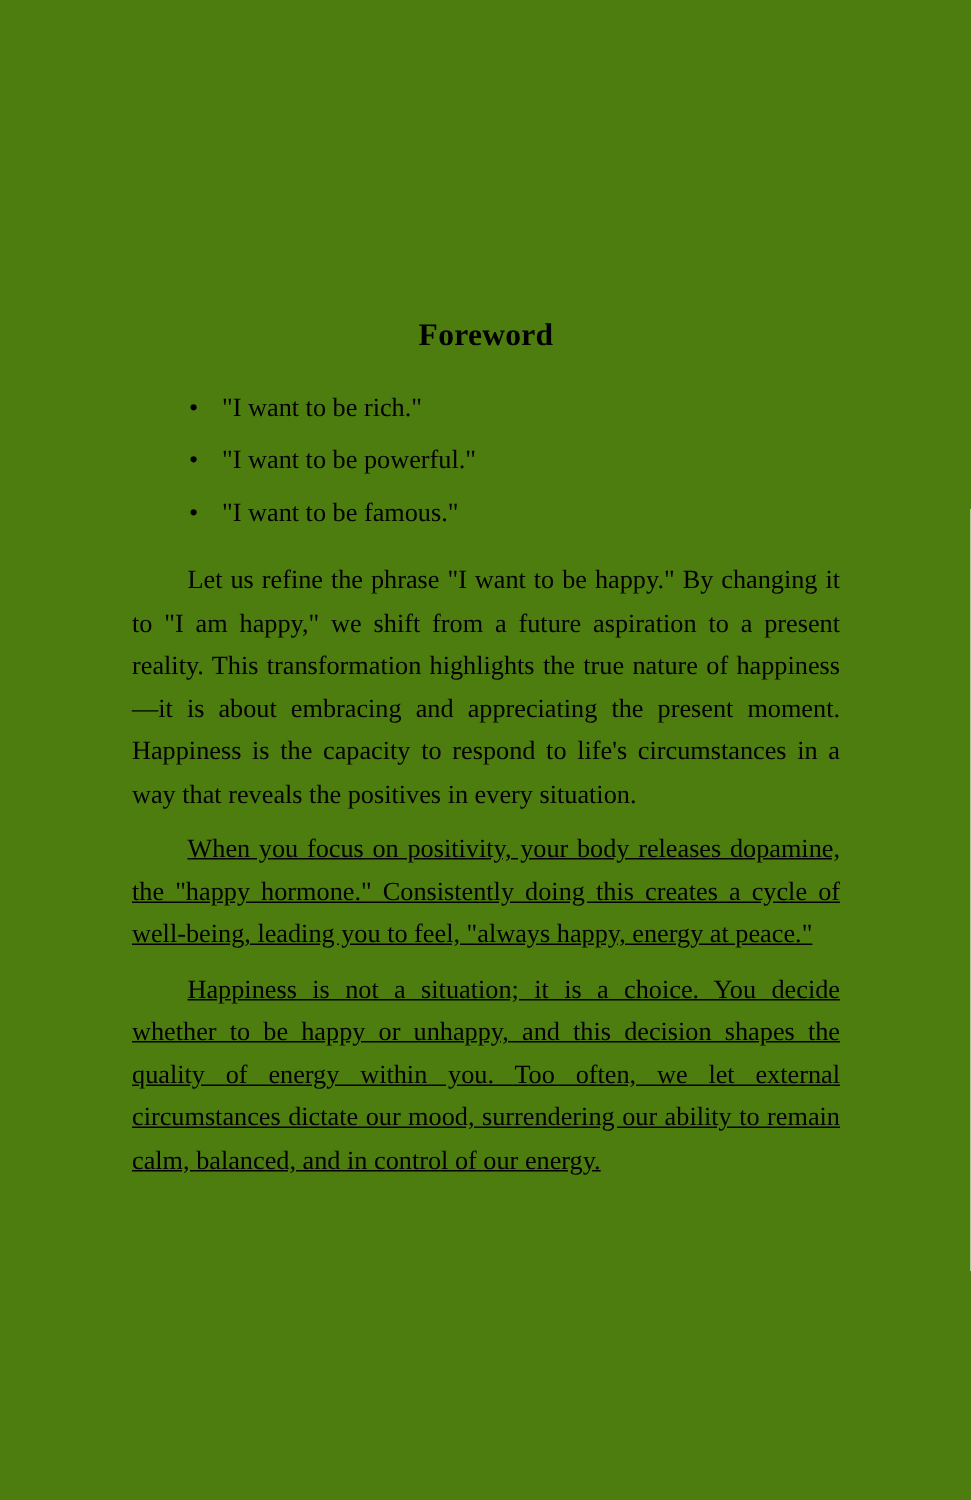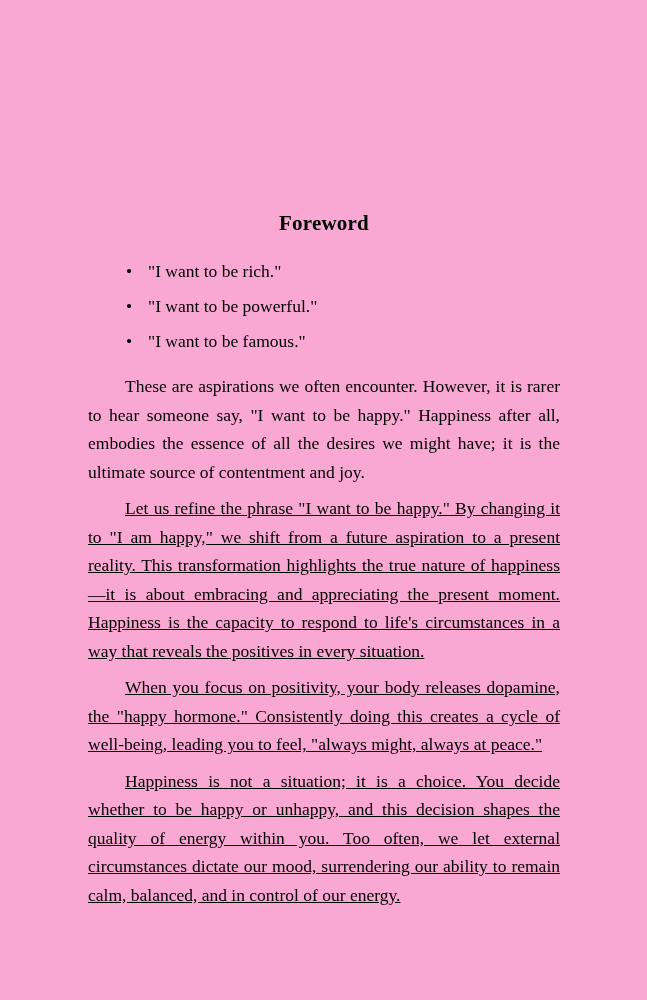--- a/index.html
+++ b/index.html
@@ -6,21 +6,21 @@
     margin: 0;
     padding: 0;
     background: #ffffff;
   }
 
   .page {
     position: relative;
     width: 647px;
     height: 1000px;
     margin: 0 auto;
-    background: #f9a8d4;
+    background: #4d7c0f;
     overflow: hidden;
     font-family: "Liberation Serif", "DejaVu Serif", serif;
     color: #000000;
     -webkit-font-smoothing: antialiased;
   }
 
   .content {
     position: absolute;
     left: 88px;
     top: 0;
@@ -95,20 +95,19 @@
         <span class="bullet">•</span>
         <span>"I want to be powerful."</span>
       </li>
       <li class="aspiration-item">
         <span class="bullet">•</span>
         <span>"I want to be famous."</span>
       </li>
     </ul>
 
     <div class="paragraphs">
-      <p class="body-paragraph">These are aspirations we often encounter. However, it is rarer to hear someone say, "I want to be happy." Happiness after all, embodies the essence of all the desires we might have; it is the ultimate source of contentment and joy.</p>
       <p class="body-paragraph">Let us refine the phrase "I want to be happy." By changing it to "I am happy," we shift from a future aspiration to a present reality. This transformation highlights the true nature of happiness—it is about embracing and appreciating the present moment. Happiness is the capacity to respond to life's circumstances in a way that reveals the positives in every situation.</p>
-      <p class="body-paragraph">When you focus on positivity, your body releases dopamine, the "happy hormone." Consistently doing this creates a cycle of well-being, leading you to feel, "always might, always at peace."</p>
+      <p class="body-paragraph">When you focus on positivity, your body releases dopamine, the "happy hormone." Consistently doing this creates a cycle of well-being, leading you to feel, "always happy, energy at peace."</p>
       <p class="body-paragraph">Happiness is not a situation; it is a choice. You decide whether to be happy or unhappy, and this decision shapes the quality of energy within you. Too often, we let external circumstances dictate our mood, surrendering our ability to remain calm, balanced, and in control of our energy.</p>
     </div>
 
   </div>
 </div>
 
 </body></html>

